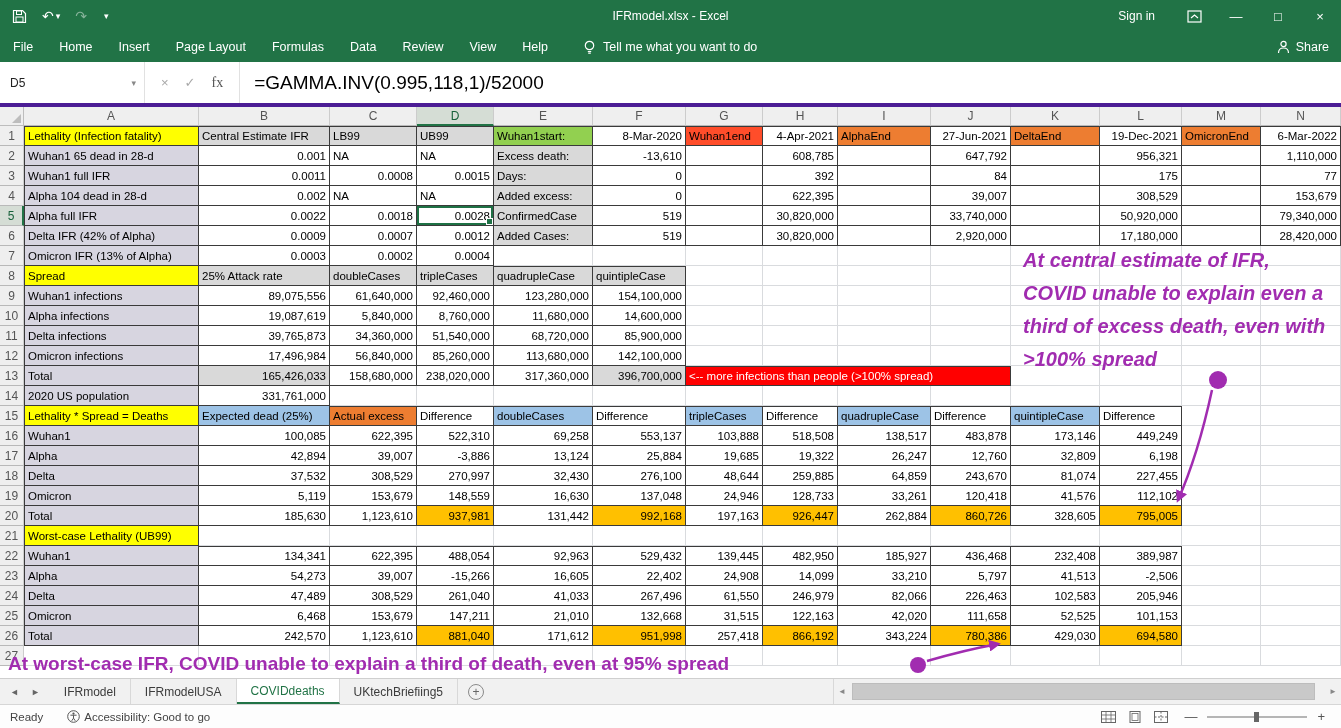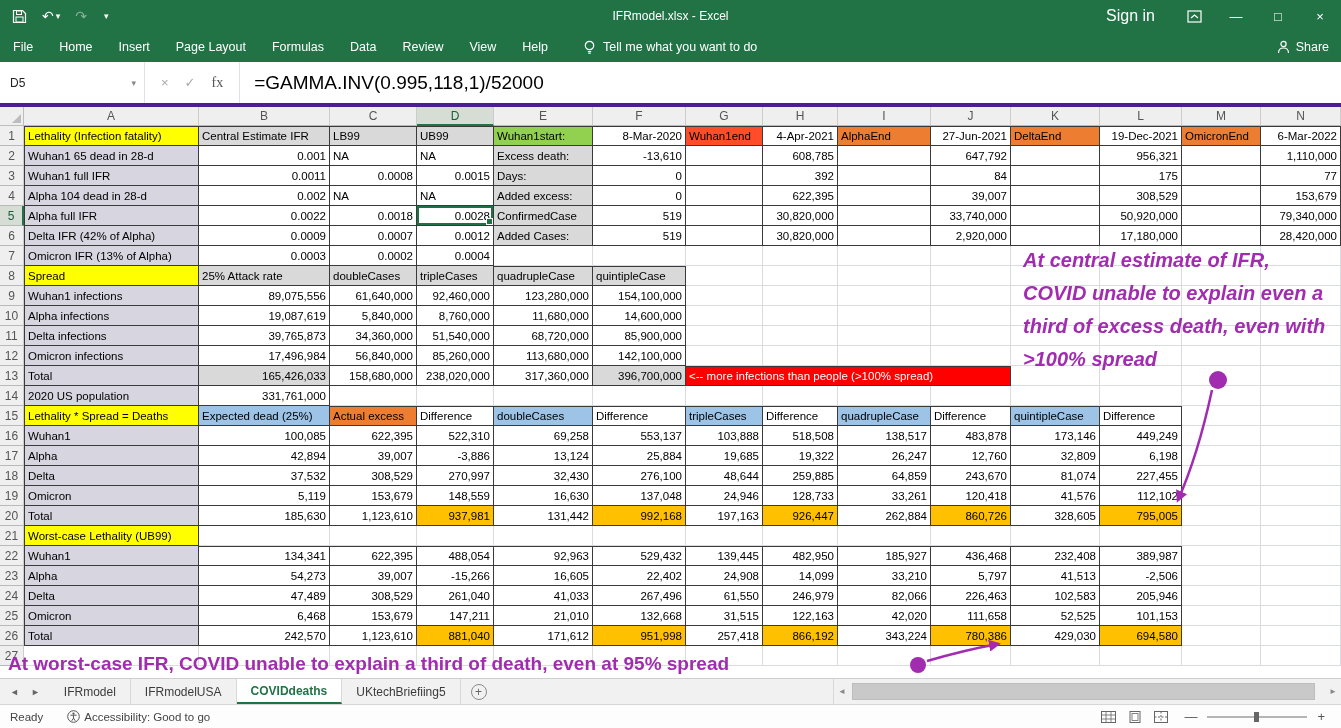--- a/index.html
+++ b/index.html
@@ -8,21 +8,21 @@
   .app { position:relative; width:1341px; height:728px; background:#fff; overflow:hidden; font-size:12px; color:#222; }
 
   
   .titlebar { height:32px; background:var(--c-excel-green,#217346); display:flex; align-items:center; color:#fff; position:relative; }
   .qat { display:flex; align-items:center; gap:15px; padding-left:12px; z-index:2; }
   .qbtn { display:flex; align-items:center; font-size:14px; line-height:1; color:#fff; }
   .qbtn.dim { opacity:.45; }
   .qbtn .tiny { font-size:9px; margin-left:2px; }
   .tb-title { position:absolute; left:0; right:0; top:0; bottom:0; display:flex; align-items:center; justify-content:center; font-size:12px; pointer-events:none; }
   .tb-right { margin-left:auto; display:flex; align-items:stretch; height:100%; z-index:2; }
-  .signin { display:flex; align-items:center; padding:0 18px; font-size:16px; }
+  .signin { display:flex; align-items:center; padding:0 18px; font-size:12px; }
   .winbtn { width:42px; display:flex; align-items:center; justify-content:center; font-size:13px; }
 
   
   .ribbonrow { height:30px; background:var(--c-excel-green,#217346); display:flex; align-items:stretch; color:#fff; }
   .rtabs { display:flex; }
   .rtab { padding:0 13px; display:flex; align-items:center; font-size:12.5px; cursor:default; }
   .tellme { display:flex; align-items:center; gap:7px; margin-left:22px; font-size:12.5px; }
   .share { margin-left:auto; display:flex; align-items:center; gap:6px; padding-right:12px; font-size:12.5px; }
 
   
@@ -59,21 +59,21 @@
   .gold{ background:var(--c-highlight-gold,#ffc000); }
   .red { background:var(--c-banner-red,#ff0000); color:#fff; }
   .sel { box-shadow:inset 0 0 0 2px var(--c-selection-green,#1e7145); z-index:2; }
   .sel::after { content:""; position:absolute; right:0; bottom:0; width:5px; height:5px; background:var(--c-selection-green,#1e7145); border:1px solid #fff; }
 
   
   .sheetbar { height:26px; display:flex; align-items:stretch; background:#f1f1f1; border-top:1px solid #cfcfcf; }
   .navarr { display:flex; align-items:center; gap:12px; padding:0 10px; color:#666; font-size:9px; }
   .stabs { display:flex; align-items:stretch; }
   .stab { padding:0 14px; display:flex; align-items:center; font-size:12px; color:#3b3b3b; border-right:1px solid #d8d8d8; background:#f1f1f1; }
-  .stab.active { background:#fff; color:var(--c-excel-green,#217346); font-weight:bold; border-bottom:2px solid var(--c-excel-green,#217346); }
+  .stab.active { background:#fff; color:var(--c-excel-green,#217346); font-weight:normal; border-bottom:2px solid var(--c-excel-green,#217346); }
   .addsheet { display:flex; align-items:center; padding:0 10px; }
   .addsheet span { width:16px; height:16px; border:1px solid #8a8a8a; border-radius:50%; color:#666; font-size:12px; line-height:14px; text-align:center; }
   .hscroll { margin-left:auto; width:508px; display:flex; align-items:center; background:#f1f1f1; border-left:1px solid #d8d8d8; }
   .hs-arrow { width:16px; text-align:center; color:#888; font-size:8px; }
   .hs-track { flex:1; position:relative; height:100%; }
   .hs-thumb { position:absolute; left:2px; right:10px; top:4px; bottom:4px; background:#c9c9c9; border:1px solid #bdbdbd; }
 
   
   .statusbar { height:24px; display:flex; align-items:center; background:#fdfdfd; border-top:1px solid #d6d6d6; font-size:11.5px; color:#444; }
   .sb-ready { padding-left:10px; margin-right:24px; }

